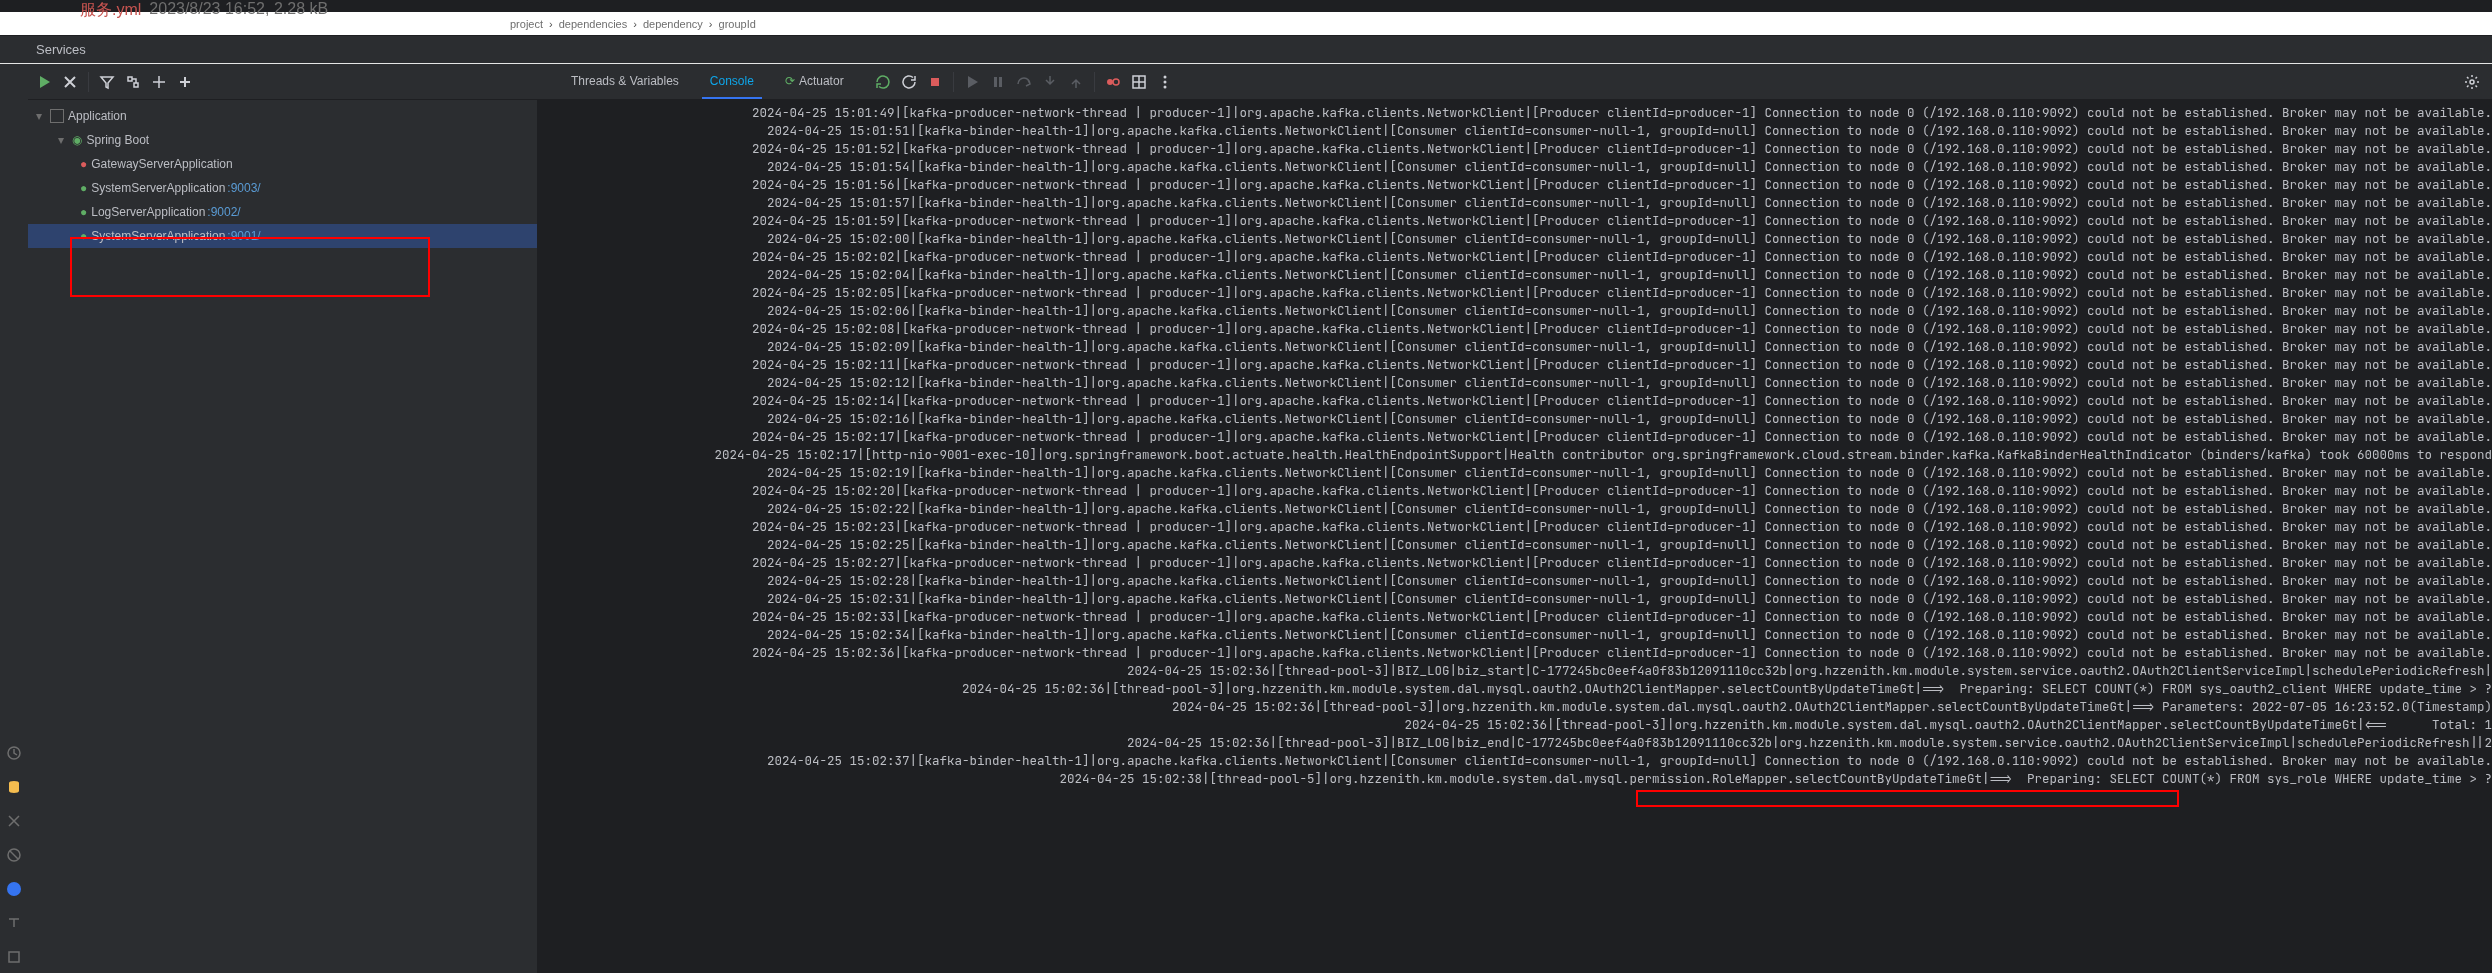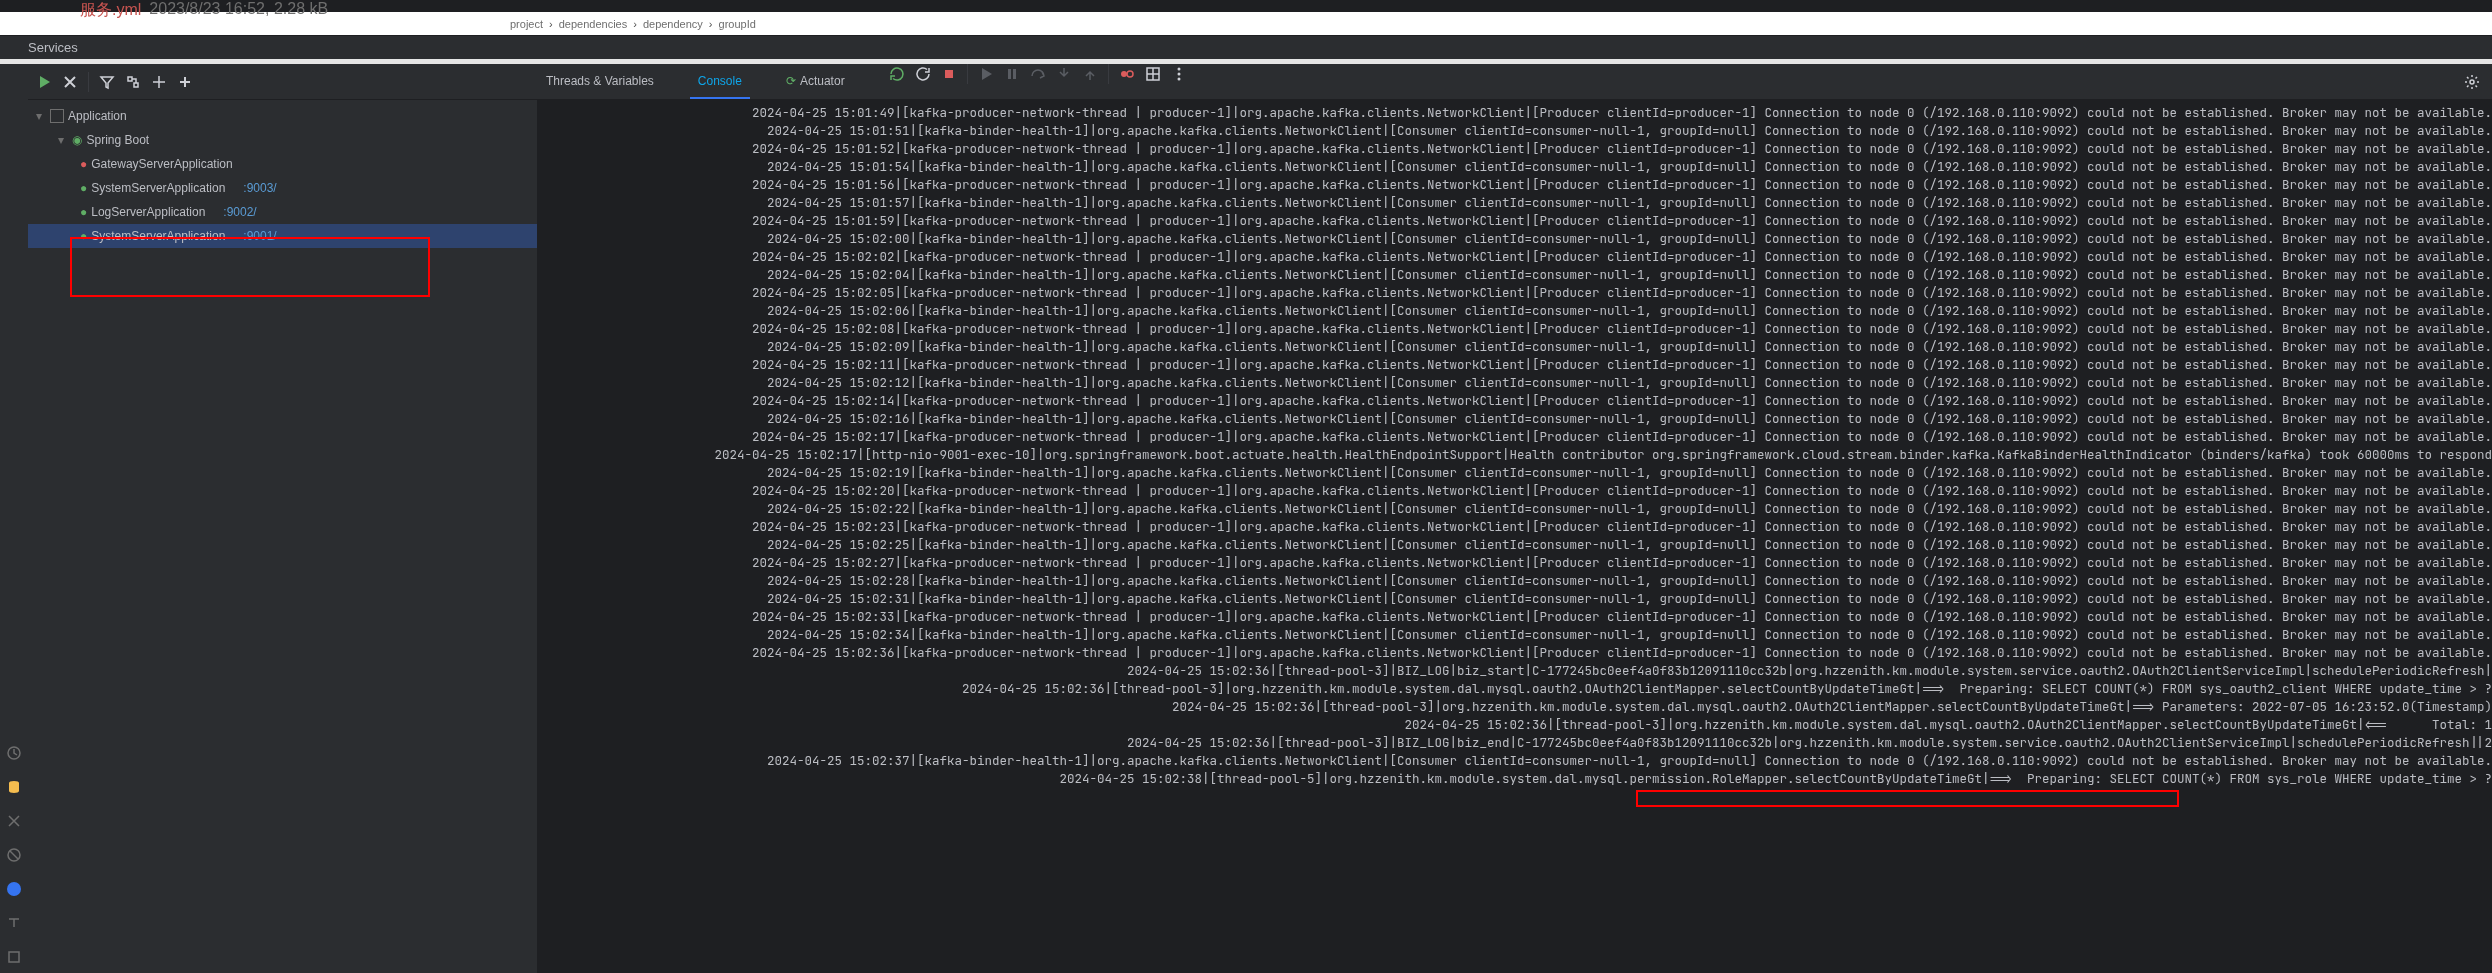--- a/index.html
+++ b/index.html
@@ -42,24 +42,24 @@
     }
     .breadcrumb span.sep {
       margin: 0 6px;
       color: #4e4e4e;
     }
     .services-header {
       height: 28px;
       background: #2b2d30;
       display: flex;
       align-items: center;
-      padding-left: 28px;
+      padding-left: 36px;
       font-size: 13px;
       color: #bcbec4;
-      border-bottom: 5px solid #e5e5e5;
+      border-bottom: 1px solid #e5e5e5;
     }
     .main-area {
       display: flex;
       height: calc(100% - 64px);
     }
     .left-gutter {
       width: 28px;
       background: #2b2d30;
       display: flex;
       flex-direction: column;
@@ -96,23 +96,24 @@
     }
     .toolbar-left .tb-icon {
       width: 16px;
       height: 16px;
       color: #ced0d6;
       cursor: pointer;
     }
     .toolbar-left .tb-icon.green { color: #5fad65; }
     .tab-bar {
       display: flex;
-      align-items: flex-start;
-      gap: 28px;
+      align-items: center;
+      gap: 15px;
       height: 100%;
+      margin-left: 25px;
     }
     .tab {
       padding: 0 8px;
       font-size: 12px;
       color: #bcbec4;
       cursor: pointer;
       height: 100%;
       display: flex;
       align-items: center;
       border-bottom: 2px solid transparent;
@@ -175,21 +176,21 @@
       margin-right: 2px;
     }
     .tree-item .checkbox {
       width: 14px;
       height: 14px;
       border: 1px solid #6e6e6e;
       margin-right: 4px;
     }
     .tree-item .port {
       color: #5a9bd4;
-      margin-left: 18px;
+      margin-left: 2px;
     }
     .tree-item.indent-1 { padding-left: 30px; }
     .tree-item.indent-2 { padding-left: 52px; }
     .red-box {
       position: absolute;
       border: 2px solid red;
       pointer-events: none;
     }
     .red-box-1 {
       left: 70px;

